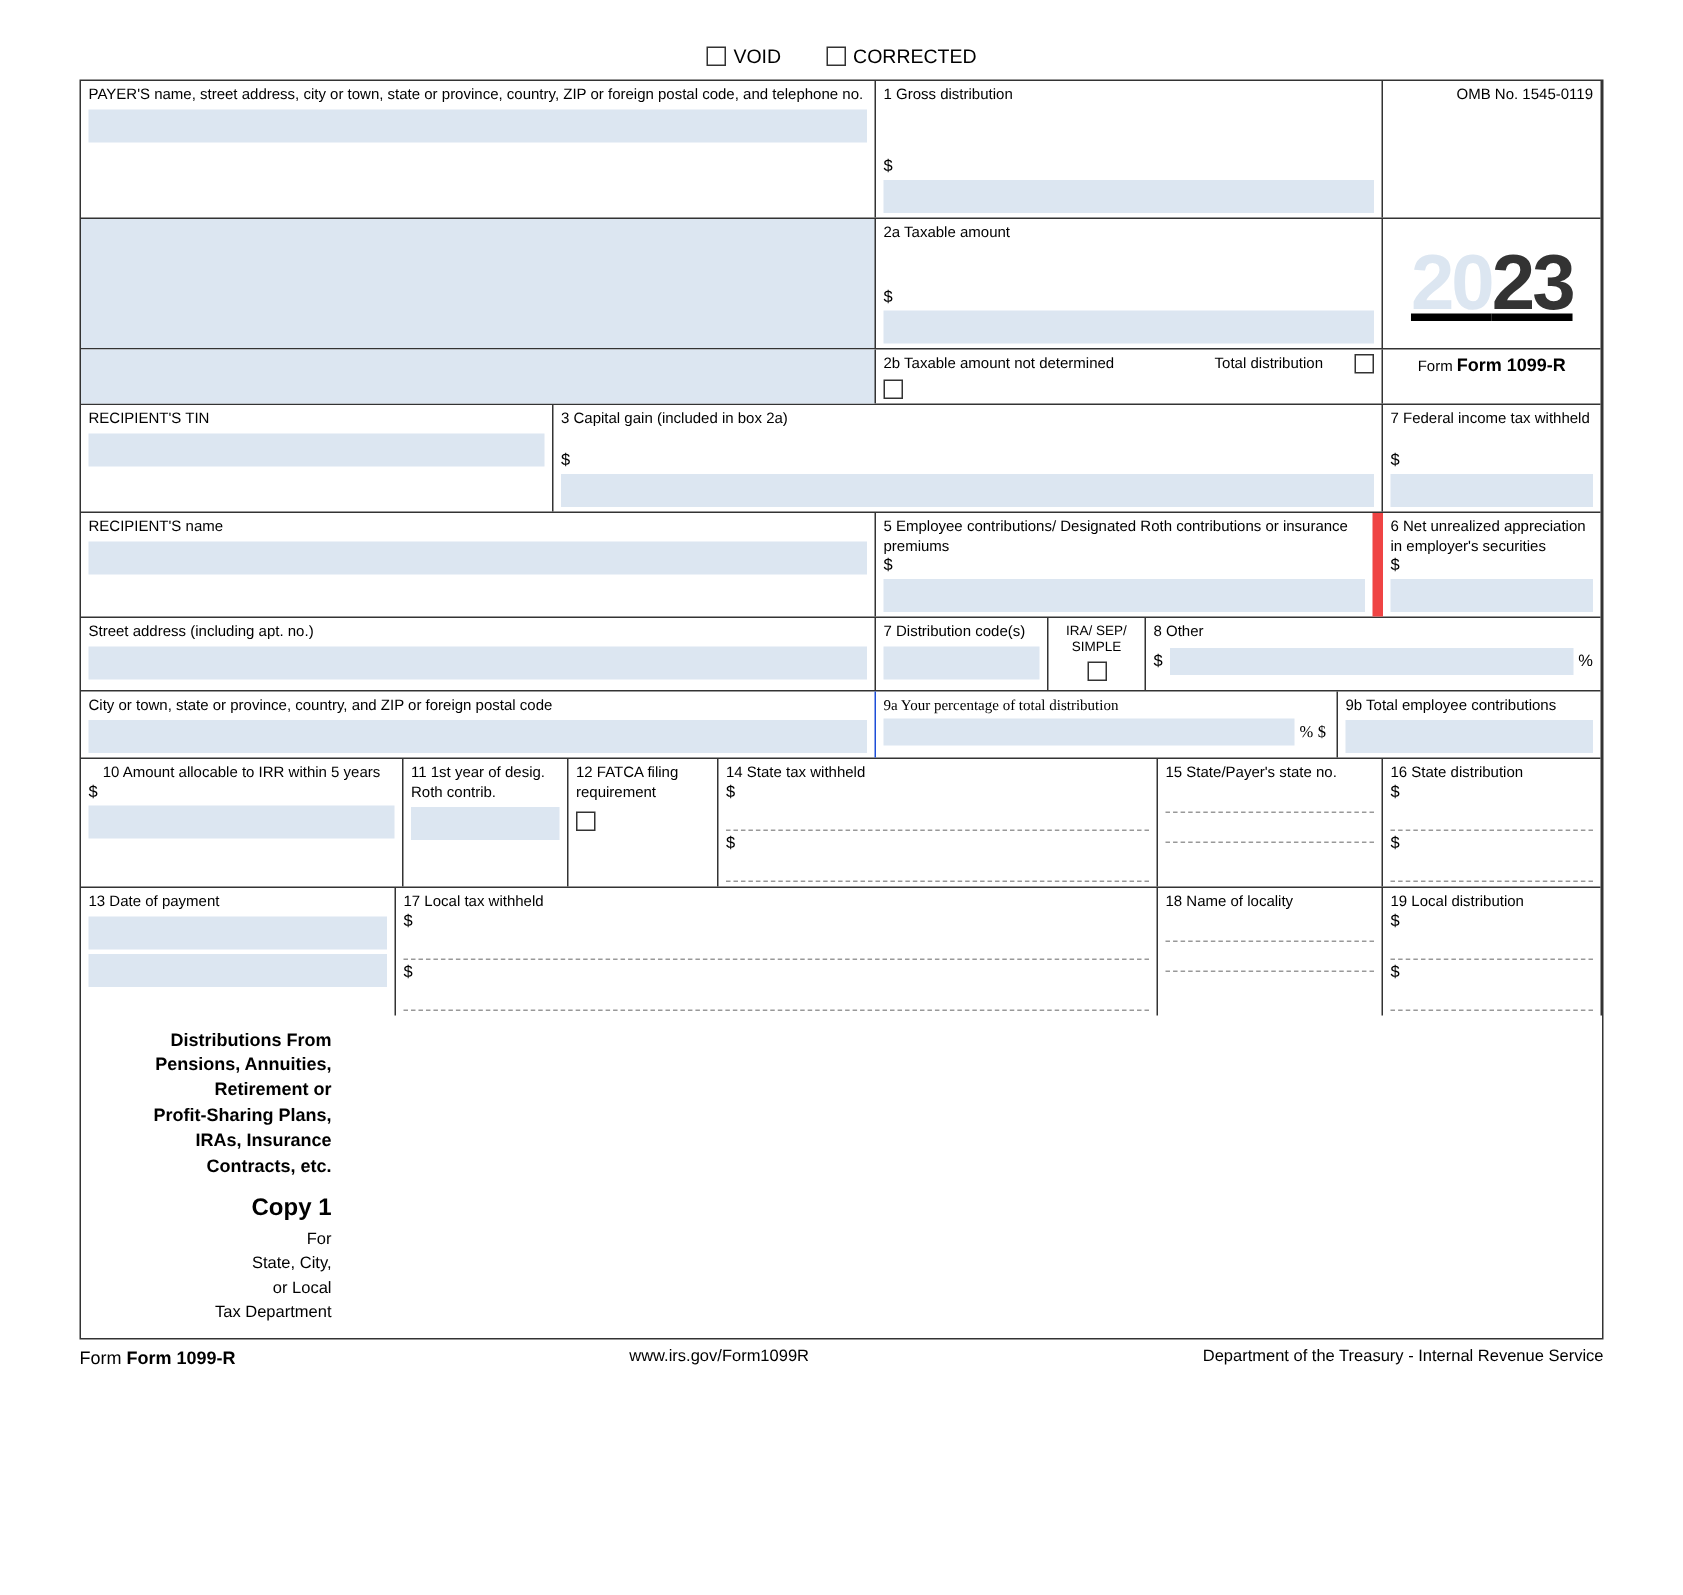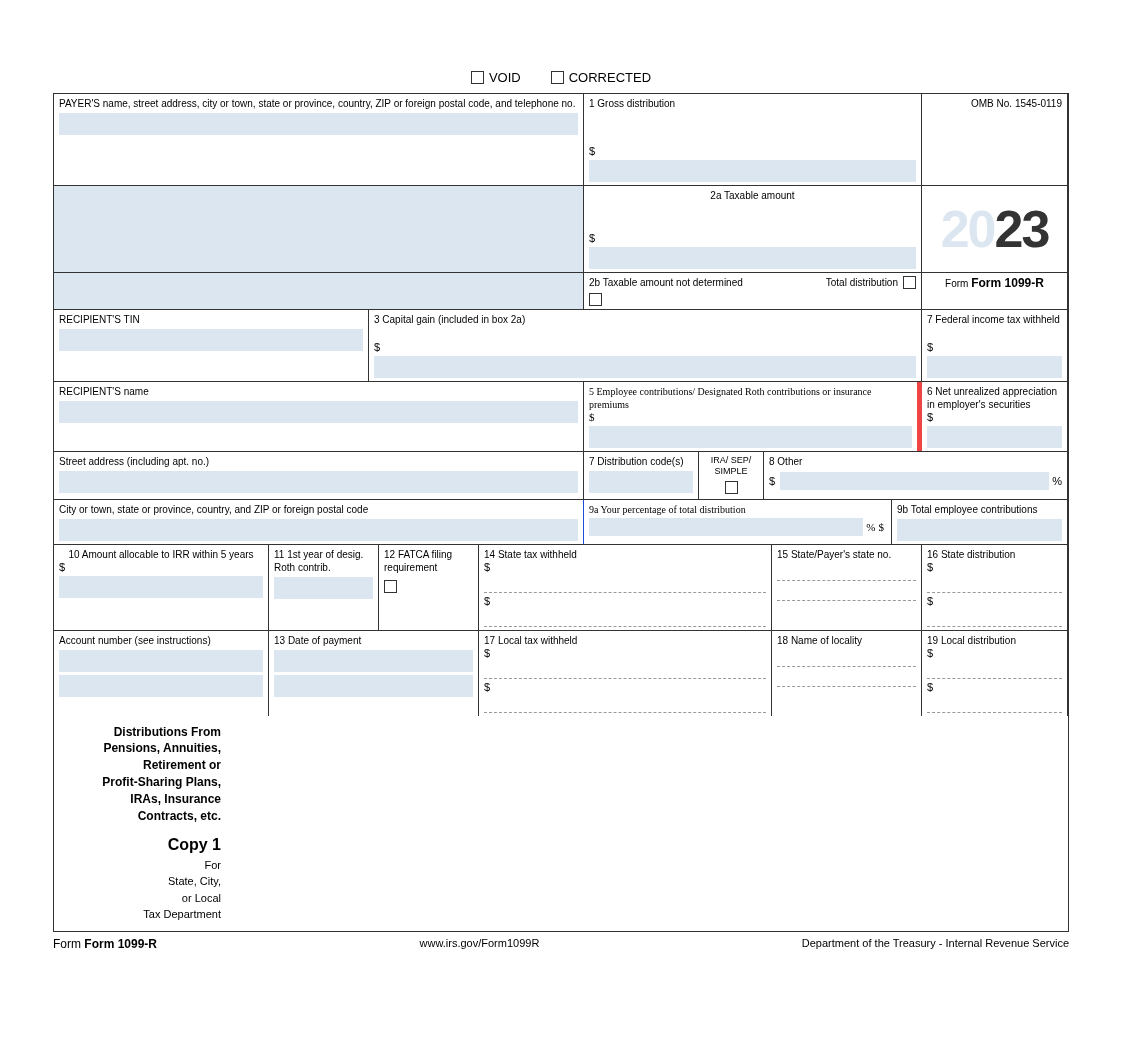--- a/index.html
+++ b/index.html
@@ -6,21 +6,20 @@
     body {
       background: #fff;
       font-family: Arial, sans-serif;
       font-size: 11px;
       display: flex;
       justify-content: center;
       padding: 30px;
     }
     .page-wrapper {
       width: 1016px;
-      margin-top: 40px;
     }
     .top-checkboxes {
       display: flex;
       justify-content: center;
       gap: 30px;
       margin-bottom: 8px;
       font-size: 13px;
     }
     .checkbox-item {
       display: flex;
@@ -82,41 +81,41 @@
     }
     .omb-block {
       flex: 0 0 145px;
       padding: 3px 5px;
       text-align: right;
     }
     
     .row2 {
       display: flex;
       border-bottom: 1px solid #333;
-      text-align: center;
     }
     .payer-area-spacer {
       flex: 0 0 530px;
       border-right: 1px solid #333;
       background: #dce6f1;
     }
     .box2a-block {
       flex: 1;
       border-right: 1px solid #333;
       padding: 3px 5px;
     }
     .omb-year-block {
       flex: 0 0 145px;
       display: flex;
       align-items: center;
       justify-content: center;
       font-size: 52px;
       font-weight: bold;
       letter-spacing: -2px;
       padding: 5px;
+      text-decoration: underline;
     }
     .year-20 { color: #dce6f1; }
     .year-23 { color: #333; }
     
     .row3 {
       display: flex;
       border-bottom: 1px solid #333;
     }
     .box2b-block {
       flex: 1;
@@ -133,21 +132,21 @@
       display: flex;
       align-items: flex-start;
       gap: 10px;
     }
     .box2b-taxable {
       flex: 1;
     }
     .box2b-total {
       display: flex;
       align-items: center;
-      gap: 5px;
+      gap: 21px;
     }
     
     .row4 {
       display: flex;
       border-bottom: 1px solid #333;
     }
     .payer-tin-block {
       flex: 0 0 215px;
       border-right: 1px solid #333;
       padding: 3px 5px;
@@ -185,23 +184,22 @@
       display: flex;
       border-bottom: 1px solid #333;
     }
     .recipient-name-block {
       flex: 0 0 530px;
       border-right: 1px solid #333;
       padding: 3px 5px;
     }
     .box5-block {
       flex: 1;
-      border-right: 5px solid #ef4444;
-      padding: 3px 5px;
-      font-family: Liberation Serif, serif;
+      border-right: 7px solid #ef4444;
+      padding: 3px 5px;
     }
     .box6-block {
       flex: 0 0 145px;
       padding: 3px 5px;
     }
     
     .row6 {
       display: flex;
       border-bottom: 1px solid #333;
     }
@@ -542,25 +540,20 @@
           </div>
           <div class="dashed-input"></div>
           <div class="dollar-row" style="margin-top:2px;">
             <span class="dollar-sign">$</span>
           </div>
           <div class="dashed-input"></div>
         </div>
       </div>
 
       <div class="row9">
-        <div class="account-block">
-          <div class="field-label">Account number (see instructions)</div>
-          <div class="input-area"></div>
-          <div class="input-area" style="margin-top:3px;"></div>
-        </div>
         <div class="box13-block">
           <div class="field-label">13  Date of payment</div>
           <div class="input-area" style="margin-top:3px;"></div>
           <div class="input-area" style="margin-top:3px;"></div>
         </div>
         <div class="box17-block">
           <div class="field-label">17  Local tax withheld</div>
           <div class="dollar-row">
             <span class="dollar-sign">$</span>
           </div>

